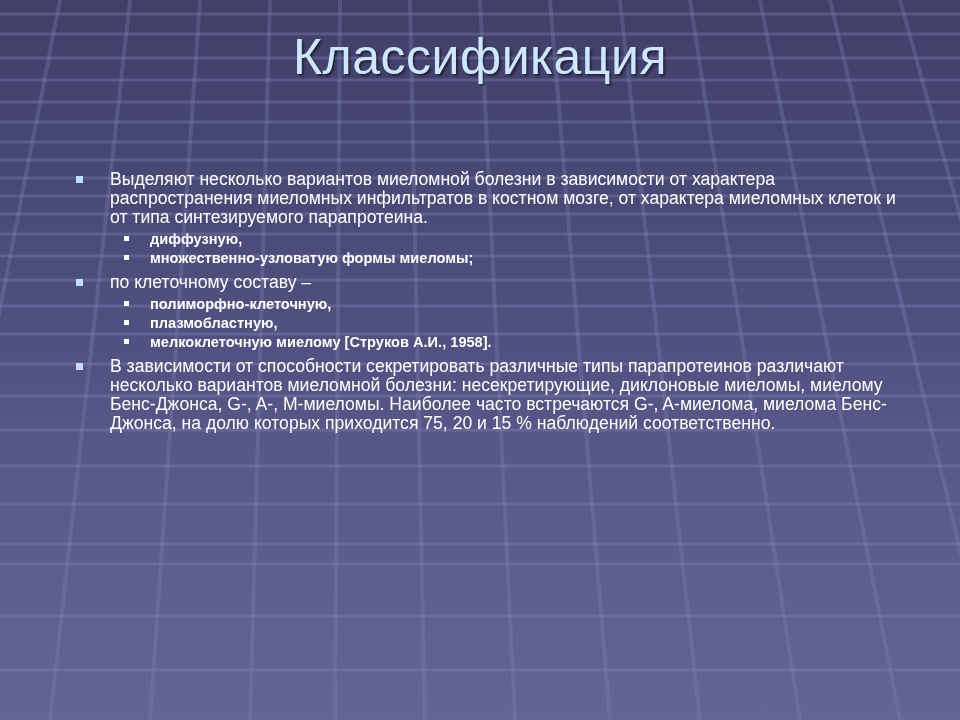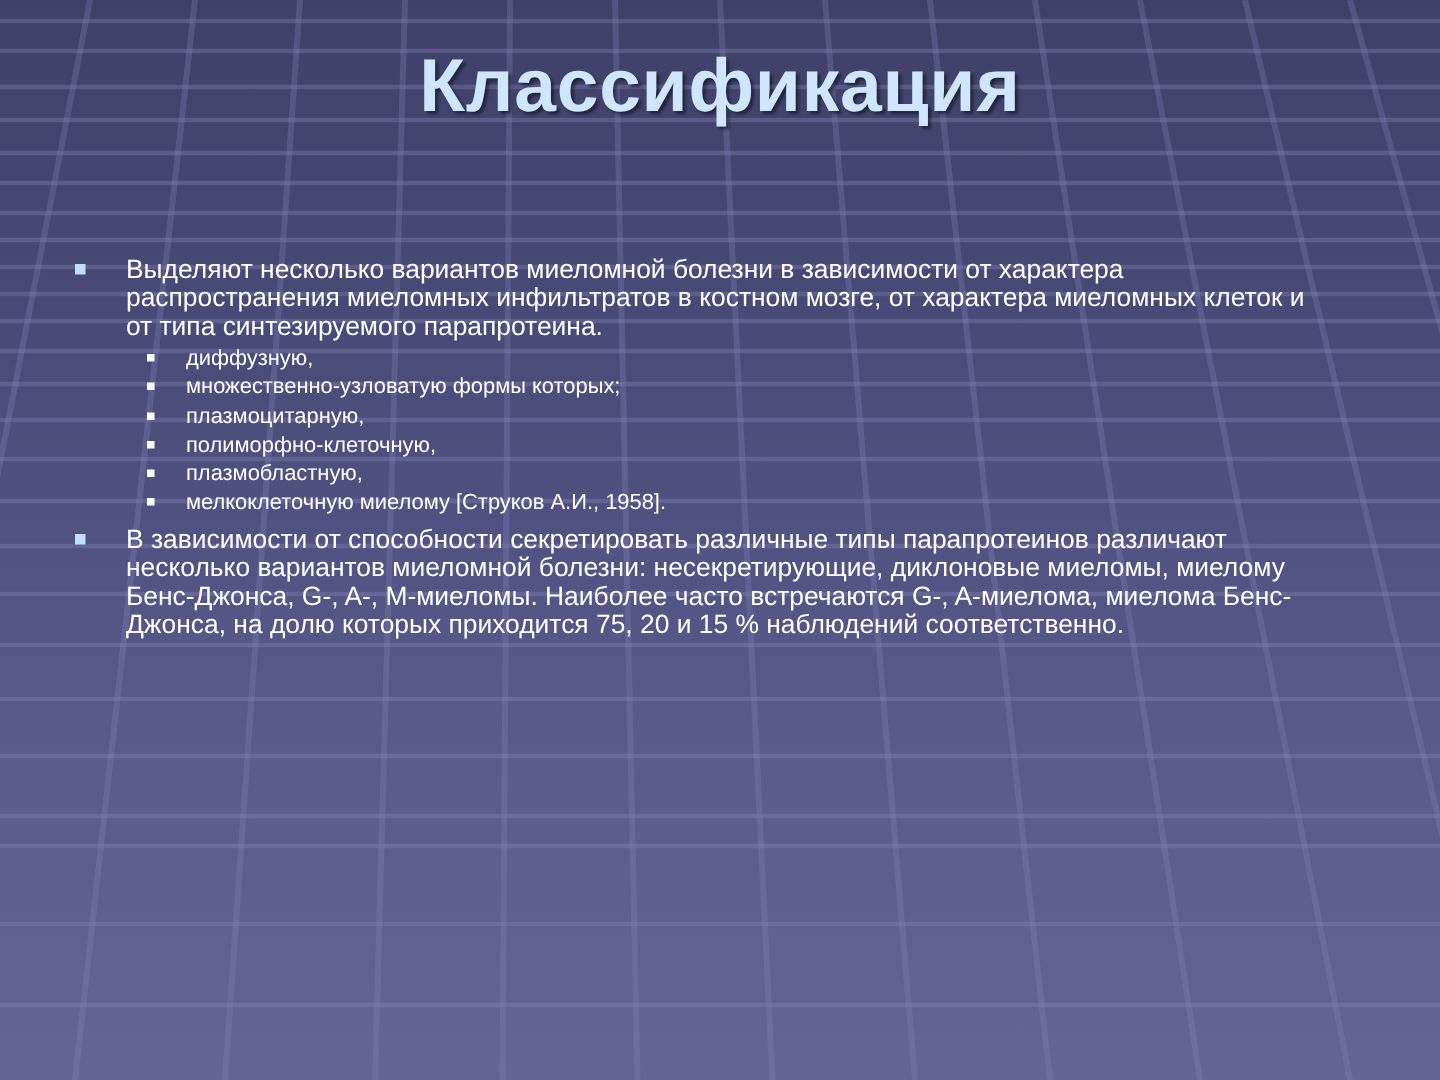--- a/index.html
+++ b/index.html
@@ -4,39 +4,39 @@
 <style>
   html, body { margin: 0; padding: 0; }
   body {
     width: 960px; height: 720px; overflow: hidden; position: relative;
     font-family: "Liberation Sans", sans-serif;
     background: linear-gradient(180deg, #3f3f68 0%, #4a4a78 30%, #58588a 65%, #646497 100%);
   }
   .bg-grid { position: absolute; inset: 0; pointer-events: none; }
   .title {
     position: absolute; left: 0; right: 0; top: 28px;
-    text-align: center; color: #cfe6ff; font-weight: bold;
+    text-align: center; color: #cfe6ff; font-weight: normal;
     font-size: 50px; letter-spacing: 0.5px;
     text-shadow: 2px 2px 2px rgba(0,0,0,0.45);
   }
   .content {
-    position: absolute; left: 48px; top: 170px; width: 830px;
+    position: absolute; left: 74px; top: 170px; width: 830px;
     color: #ffffff;
   }
   .l1 {
     position: relative; padding-left: 36px;
     font-size: 17.6px; line-height: 19px; margin-bottom: 7px;
   }
   .l1 .bullet {
     position: absolute; left: 2px; top: 6px; width: 7px; height: 7px;
     background: #bfe0ff;
   }
   .l2 {
     position: relative; padding-left: 76px;
-    font-size: 14.6px; line-height: 19px;
+    font-size: 14.6px; line-height: 19px; font-weight: bold;
   }
   .l2 .bullet {
     position: absolute; left: 50px; top: 6px; width: 5px; height: 5px;
     background: #ffffff;
   }
   .group { margin-bottom: 5px; margin-top: -4px; }
 </style>
 </head>
 <body>
 
@@ -89,25 +89,28 @@
 <div class="title">Классификация</div>
 
 <div class="content">
   <div class="l1">
     <span class="bullet"></span>
     <span>Выделяют несколько вариантов миеломной болезни в зависимости от характера распространения миеломных инфильтратов в костном мозге, от характера миеломных клеток и от типа синтезируемого парапротеина.</span>
   </div>
 
   <div class="group">
     <div class="l2"><span class="bullet"></span><span>диффузную,</span></div>
-    <div class="l2"><span class="bullet"></span><span>множественно-узловатую формы которых;</span></div>
+    <div class="l2"><span class="bullet"></span><span>множественно-узловатую формы миеломы;</span></div>
   </div>
 
+  <div class="l1">
+    <span class="bullet"></span>
+    <span>по клеточному составу –</span>
+  </div>
   <div class="group">
-    <div class="l2"><span class="bullet"></span><span>плазмоцитарную,</span></div>
     <div class="l2"><span class="bullet"></span><span>полиморфно-клеточную,</span></div>
     <div class="l2"><span class="bullet"></span><span>плазмобластную,</span></div>
     <div class="l2"><span class="bullet"></span><span>мелкоклеточную миелому [Струков А.И., 1958].</span></div>
   </div>
 
   <div class="l1">
     <span class="bullet"></span>
     <span>В зависимости от способности секретировать различные типы парапротеинов различают несколько вариантов миеломной болезни: несекретирующие, диклоновые миеломы, миелому Бенс-Джонса, G-, A-, M-миеломы. Наиболее часто встречаются G-, A-миелома, миелома Бенс-Джонса, на долю которых приходится 75, 20 и 15 % наблюдений соответственно.</span>
   </div>
 </div>

